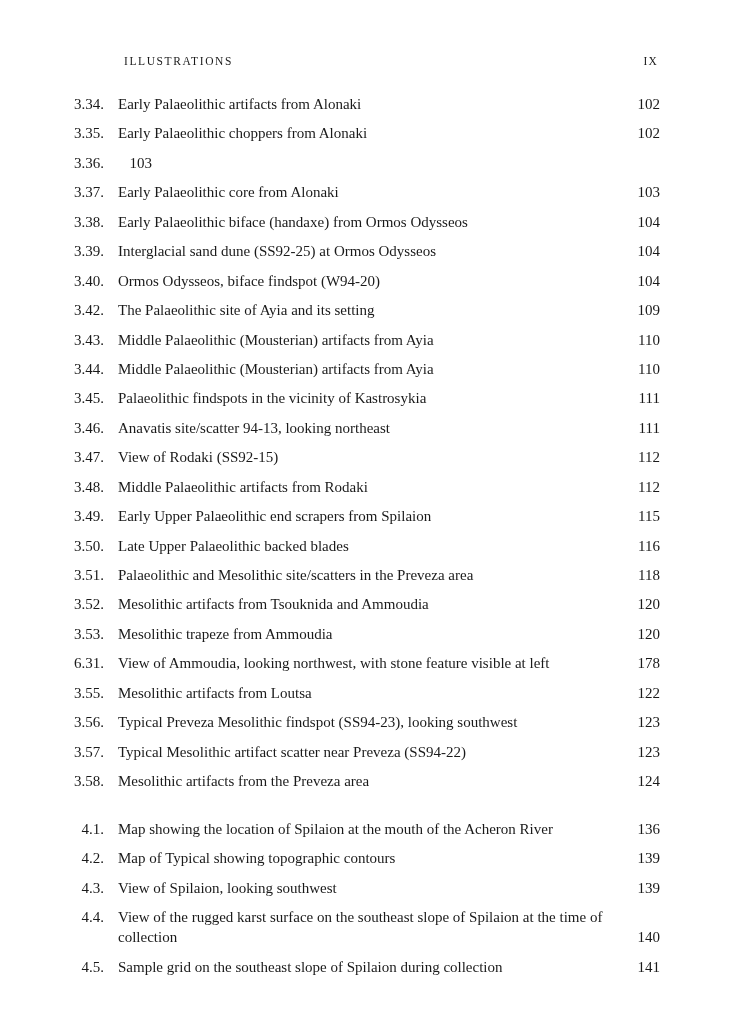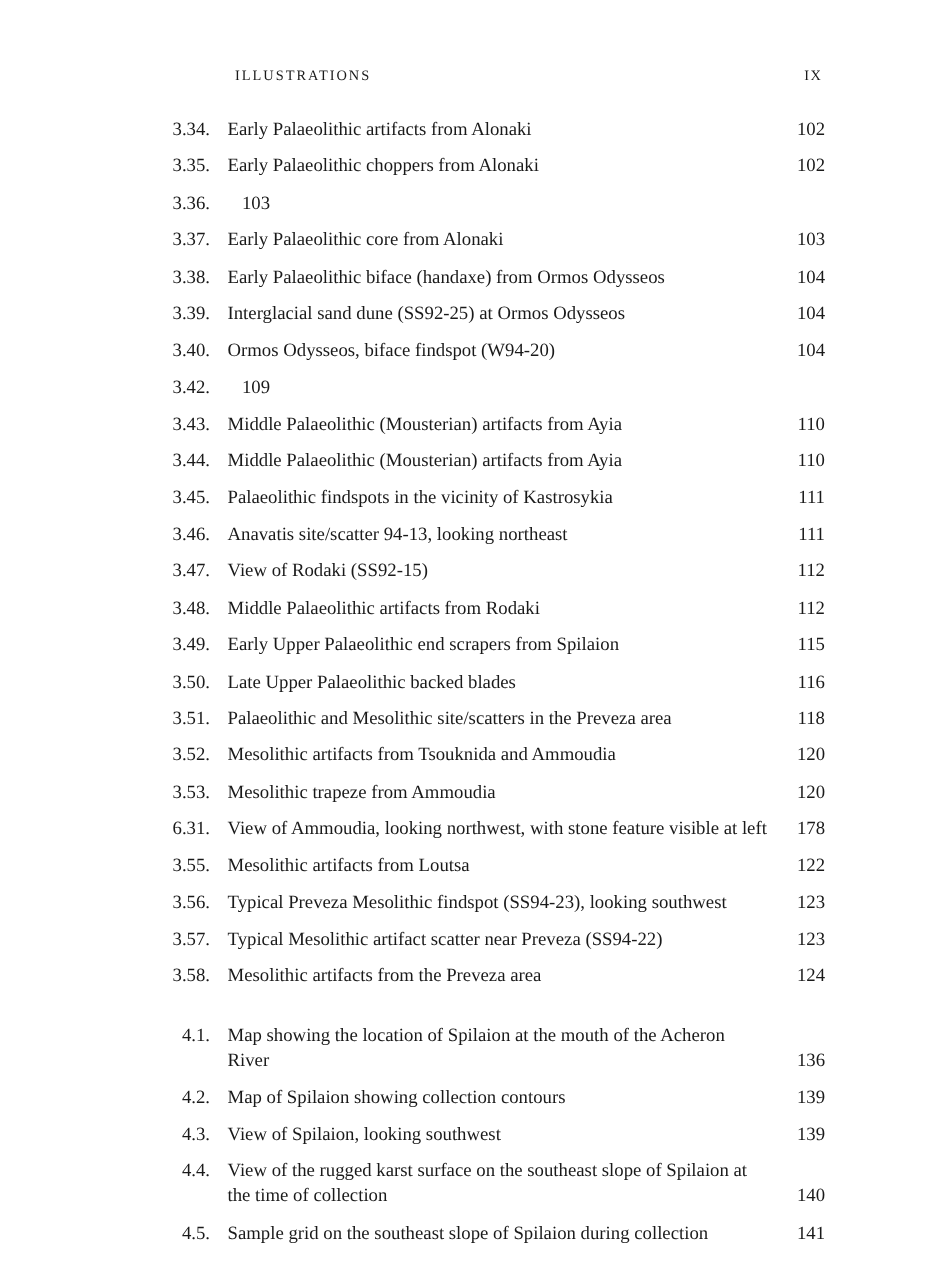--- a/index.html
+++ b/index.html
@@ -11,21 +11,21 @@
     height: 1024px;
     background: #ffffff;
     font-family: "Liberation Serif", serif;
     color: #1a1a1a;
   }
   .page {
     position: relative;
     width: 748px;
     height: 816px;
     box-sizing: border-box;
-    padding: 55px 88px 40px 120px;
+    padding: 55px 88px 40px 56px;
     font-family: Liberation Serif, serif;
   }
   .running-head {
     display: flex;
     justify-content: space-between;
     align-items: baseline;
     font-size: 11.5px;
     letter-spacing: 1.6px;
     color: #1a1a1a;
     margin: 0 0 28px 0;
@@ -120,20 +120,21 @@
         <span class="label">Interglacial sand dune (SS92-25) at Ormos Odysseos</span>
         <span class="folio">104</span>
       </li>
       <li class="toc-entry">
         <span class="num">3.40.</span>
         <span class="label">Ormos Odysseos, biface findspot (W94-20)</span>
         <span class="folio">104</span>
       </li>
       <li class="toc-entry">
         <span class="num">3.42.</span>
+        <span class="label">The Palaeolithic site of Ayia and its setting</span>
         <span class="folio">109</span>
       </li>
       <li class="toc-entry">
         <span class="num">3.43.</span>
         <span class="label">Middle Palaeolithic (Mousterian) artifacts from Ayia</span>
         <span class="folio">110</span>
       </li>
       <li class="toc-entry">
         <span class="num">3.44.</span>
         <span class="label">Middle Palaeolithic (Mousterian) artifacts from Ayia</span>
@@ -209,21 +210,21 @@
         <span class="label">Mesolithic artifacts from the Preveza area</span>
         <span class="folio">124</span>
       </li>
       <li class="toc-entry multiline group-gap">
         <span class="num">4.1.</span>
         <span class="label">Map showing the location of Spilaion at the mouth of the Acheron River</span>
         <span class="folio">136</span>
       </li>
       <li class="toc-entry">
         <span class="num">4.2.</span>
-        <span class="label">Map of Spilaion showing collection contours</span>
+        <span class="label">Map of Typical showing topographic contours</span>
         <span class="folio">139</span>
       </li>
       <li class="toc-entry">
         <span class="num">4.3.</span>
         <span class="label">View of Spilaion, looking southwest</span>
         <span class="folio">139</span>
       </li>
       <li class="toc-entry multiline">
         <span class="num">4.4.</span>
         <span class="label">View of the rugged karst surface on the southeast slope of Spilaion at the time of collection</span>

